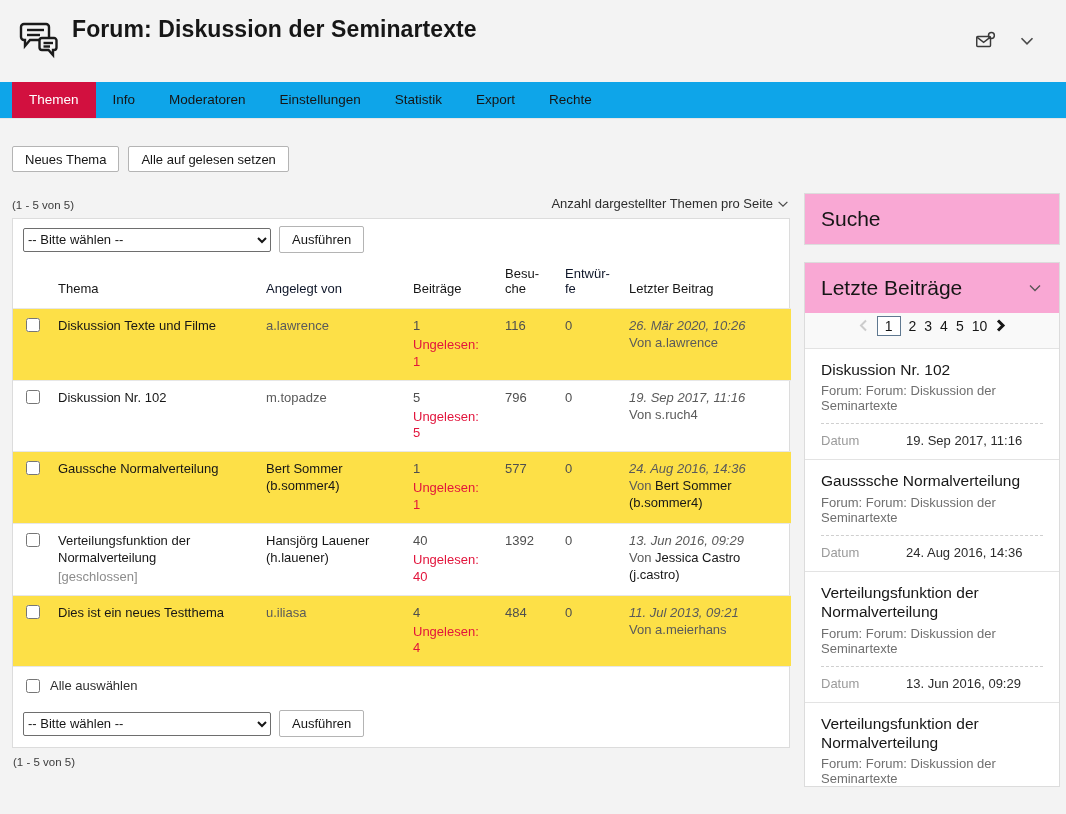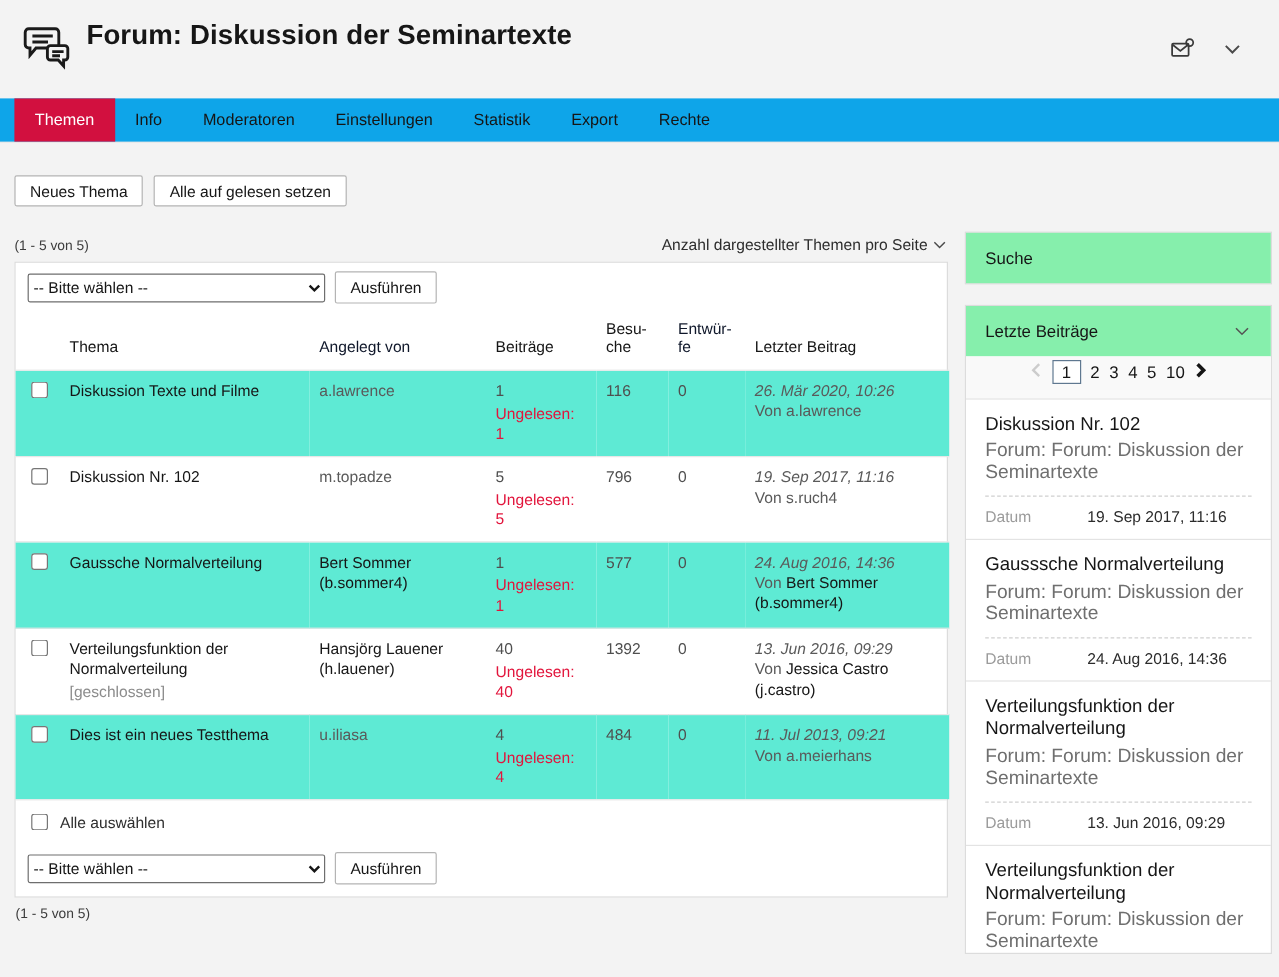--- a/index.html
+++ b/index.html
@@ -43,55 +43,55 @@
   .action-bar { display:flex; gap:8px; padding:7px 10px; align-items:center; }
   .bulk-select { width:248px; height:24px; font-size:13px; font-family:inherit;
                  border:1px solid #6e6e6e; border-radius:2px; background:#fff; color:#161616; }
 
   table.topics { width:100%; border-collapse:collapse; font-size:13px; table-layout:fixed; }
   .topics th { text-align:left; vertical-align:bottom; font-weight:400; color:#161616;
                padding:6px 8px 12px; }
   .topics th.muted { color:#0f172a; }
   .topics td { vertical-align:top; padding:9px 8px; line-height:1.3; }
   .topics tbody tr { border-top:1px solid #e7e7e7; }
-  .topics tbody tr.odd { background:#5eead4; }
+  .topics tbody tr.odd { background:#fde047; }
   .cell-check { padding-left:13px !important; }
   .num { color:#4f4f4f; }
   .unread { color:var(--unread); display:block; margin-top:2px; }
   .topic-link { color:#161616; }
   .topic-note { color:#8c8c8c; display:block; margin-top:2px; }
   .name-plain { color:#5a5a5a; }
   .name-link { color:#161616; }
   .last-date { color:#5a5a5a;font-style:italic; }
   .von { color:#5a5a5a; }
-  .select-all-row { display:flex; align-items:flex-start; gap:10px; padding:11px 10px 10px 13px;
+  .select-all-row { display:flex; align-items:center; gap:10px; padding:11px 10px 10px 13px;
                     border-top:1px solid #e7e7e7; font-size:13px; color:#2f2f2f; }
   .below-info { font-size:11.5px; color:#3c3c3c; margin:8px 0 0 1px; }
 
   input[type="checkbox"] { width:14px; height:14px; margin:0; accent-color:#fff; }
 
   
   .panel { background:#fff; border:1px solid #dcdcdc; margin-bottom:17px; }
-  .panel-head { background:#86efac; padding:13px 16px; font-size:14px; display:flex; align-items:center; }
+  .panel-head { background:#f9a8d4; padding:13px 16px; font-size:21px; display:flex; align-items:center; }
   .panel-head .chev { margin-left:auto; width:16px; height:16px; color:#555; }
   .search-body { display:flex; padding:10px 11px 12px; }
   .search-input { flex:1; height:27px; border:1px solid #6e6e6e; border-radius:1px; padding:0 6px;
                   font-family:inherit; font-size:13px; }
   .search-btn { margin-left:2px; height:27px; }
 
   .pagination { background:#f9f9f9; display:flex; justify-content:center; align-items:center;
                 gap:8px; padding:3px 0 12px; font-size:14px; }
   .pg-prev { color:#c9c9c9; font-size:15px; }
   .pg-num { color:#161616; cursor:pointer; }
   .pg-current { border:1px solid #5f7890; background:#fff; padding:1px 7px; }
   .pg-next { color:#161616; font-weight:700; font-size:15px; cursor:pointer; }
 
   .latest-item { border-top:1px solid #e3e3e3; padding:11px 16px 0; }
   .li-title { font-size:15.5px; line-height:1.25; color:#161616; display:block; }
-  .li-forum { font-size:16px; color:#6f6f6f; margin-top:4px; }
+  .li-forum { font-size:13px; color:#6f6f6f; margin-top:4px; }
   .li-divider { border:none; border-top:1px dashed #cfcfcf; margin:10px 0 0; }
   .li-date-row { display:flex; align-items:baseline; font-size:13px; padding:9px 0 11px; }
   .li-date-label { color:#9b9b9b; width:85px; flex:0 0 85px; }
   .li-date-value { color:#2b2b2b; }
 </style>
 </head>
 <body>
 
 <div class="page-header">
   <span class="forum-icon">

